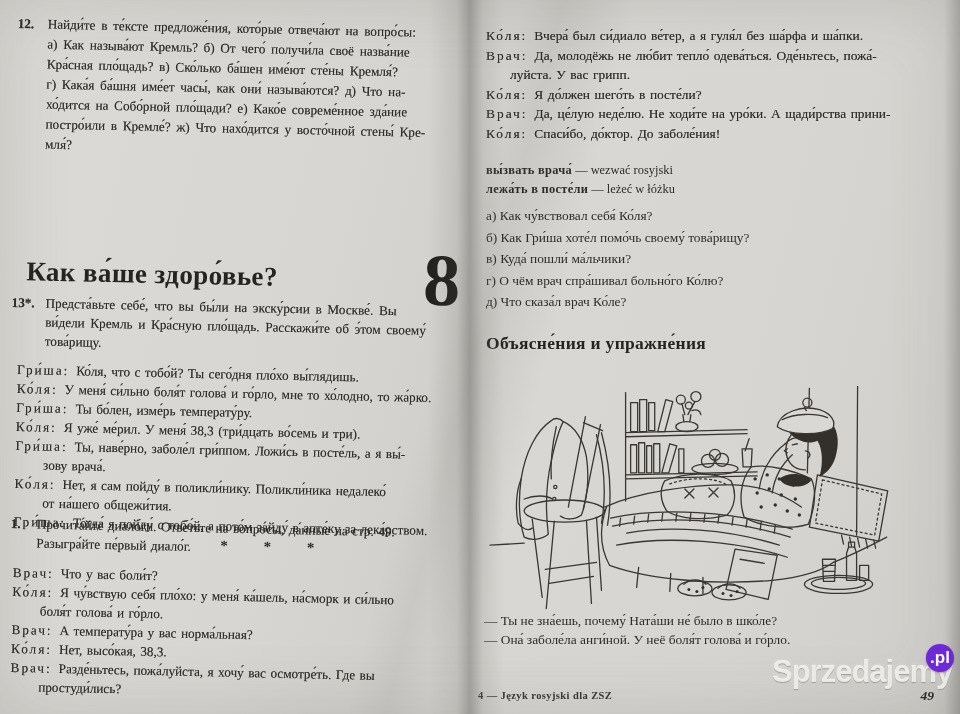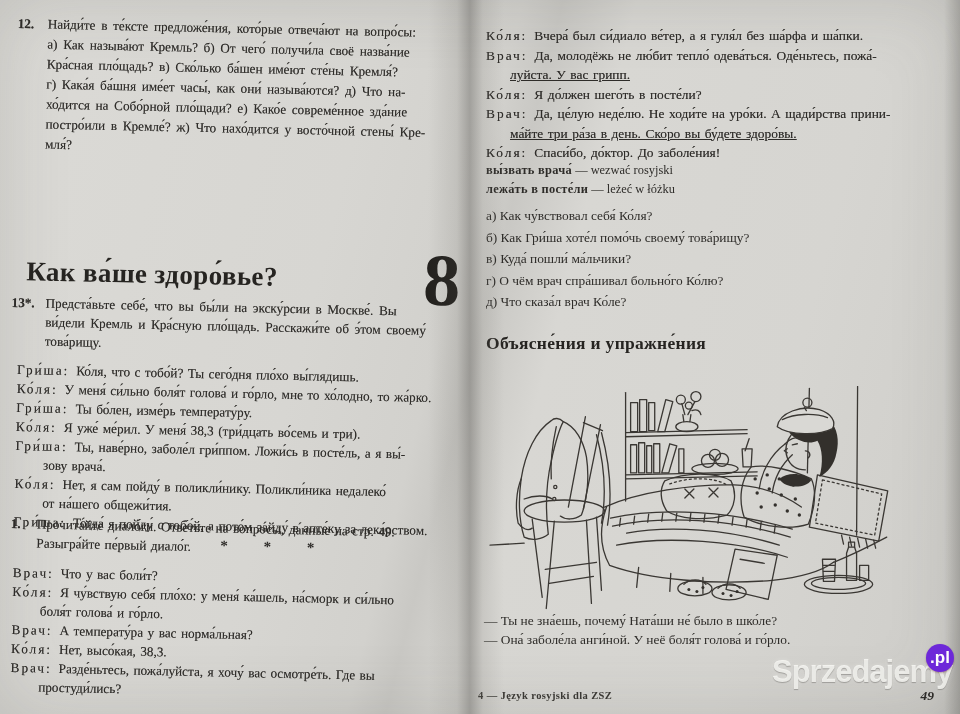--- a/index.html
+++ b/index.html
@@ -33,21 +33,21 @@
   .lh20{line-height:20px;}
   .ws2{word-spacing:2.4px;}
   .ws1{word-spacing:1.2px;}
   .ex{padding-left:28px;position:relative;}
   .ex-num{position:absolute;left:-2px;top:0;font-weight:bold;}
   .chapter-title{font-size:27px;font-weight:bold;letter-spacing:.4px;color:#262421;}
   .chapter-num{position:absolute;font-size:74px;font-weight:bold;line-height:1;color:#23211e;}
   .spk{letter-spacing:2px;margin-right:7px;}
   .spk:empty{display:none;margin:0;}
   .cont{padding-left:28px;}
-  .page-right .cont{padding-left:24px;text-decoration:underline;}
+  .page-right .cont{padding-left:24px;}
   .sep{font-size:15px;font-weight:bold;letter-spacing:16px;}
   .rline{font-size:13.4px;line-height:19.5px;white-space:nowrap;text-shadow:0 0 .5px rgba(46,44,41,.55);}
   .vocab-line{font-size:12.4px;line-height:19px;white-space:nowrap;}
   .vocab-ru{font-weight:bold;letter-spacing:.3px;}
   .q-line{font-size:13.4px;line-height:21.5px;white-space:nowrap;}
   .sec-head{font-size:17.5px;font-weight:bold;letter-spacing:.3px;color:#262421;}
   .bd-line{font-size:13.4px;line-height:19px;white-space:nowrap;}
   .footer-sig{position:absolute;left:0;top:690px;font-size:10.5px;font-weight:bold;letter-spacing:.4px;color:#3a3834;}
   .page-num{position:absolute;right:26px;top:688px;font-size:13.5px;font-weight:bold;font-style:italic;}
   .illu{position:absolute;left:10px;top:386px;width:462px;height:226px;}
@@ -134,21 +134,20 @@
 </div>
 
 <div class="page page-right">
 
   <div class="blk ws1" style="top:26px;left:8px;">
     <div class="rline"><span class="spk">Ко́ля:</span><span>Вчера́ был си́диало ве́тер, а я гуля́л без ша́рфа и ша́пки.</span></div>
     <div class="rline"><span class="spk">Врач:</span><span>Да, молодёжь не лю́бит тепло́ одева́ться. Оде́ньтесь, пожа́-</span></div>
     <div class="rline cont"><span>луйста. У вас грипп.</span></div>
     <div class="rline"><span class="spk">Ко́ля:</span><span>Я до́лжен шего́ть в посте́ли?</span></div>
     <div class="rline"><span class="spk">Врач:</span><span>Да, це́лую неде́лю. Не ходи́те на уро́ки. А щади́рства прини-</span></div>
-    <div class="rline cont"><span>ма́йте три ра́за в день. Ско́ро вы бу́дете здоро́вы.</span></div>
     <div class="rline"><span class="spk">Ко́ля:</span><span>Спаси́бо, до́ктор. До заболе́ния!</span></div>
   </div>
 
   <div class="blk" style="top:161px;left:8px;">
     <div class="vocab-line"><span class="vocab-ru">вы́звать врача́</span> <span>—</span> <span>wezwać rosyjski</span></div>
     <div class="vocab-line"><span class="vocab-ru">лежа́ть в посте́ли</span> <span>—</span> <span>leżeć w łóżku</span></div>
   </div>
 
   <div class="blk" style="top:205px;left:8px;">
     <div class="q-line">а) Как чу́вствовал себя́ Ко́ля?</div>

